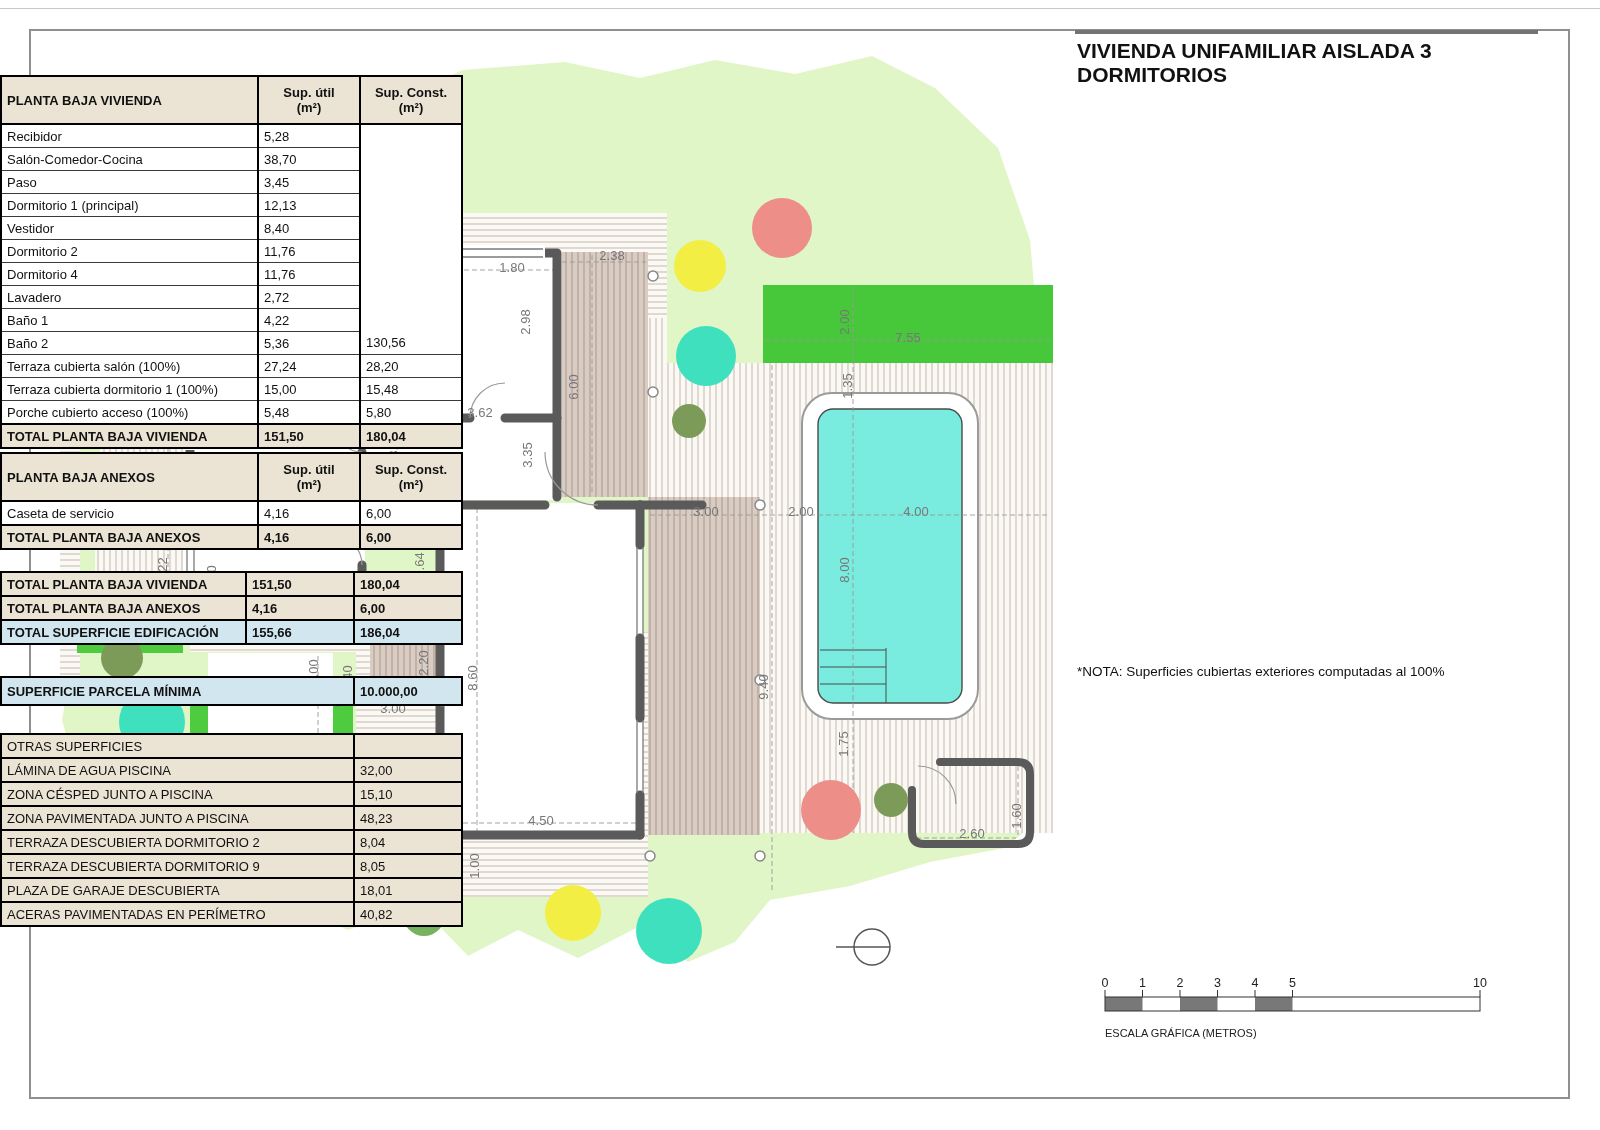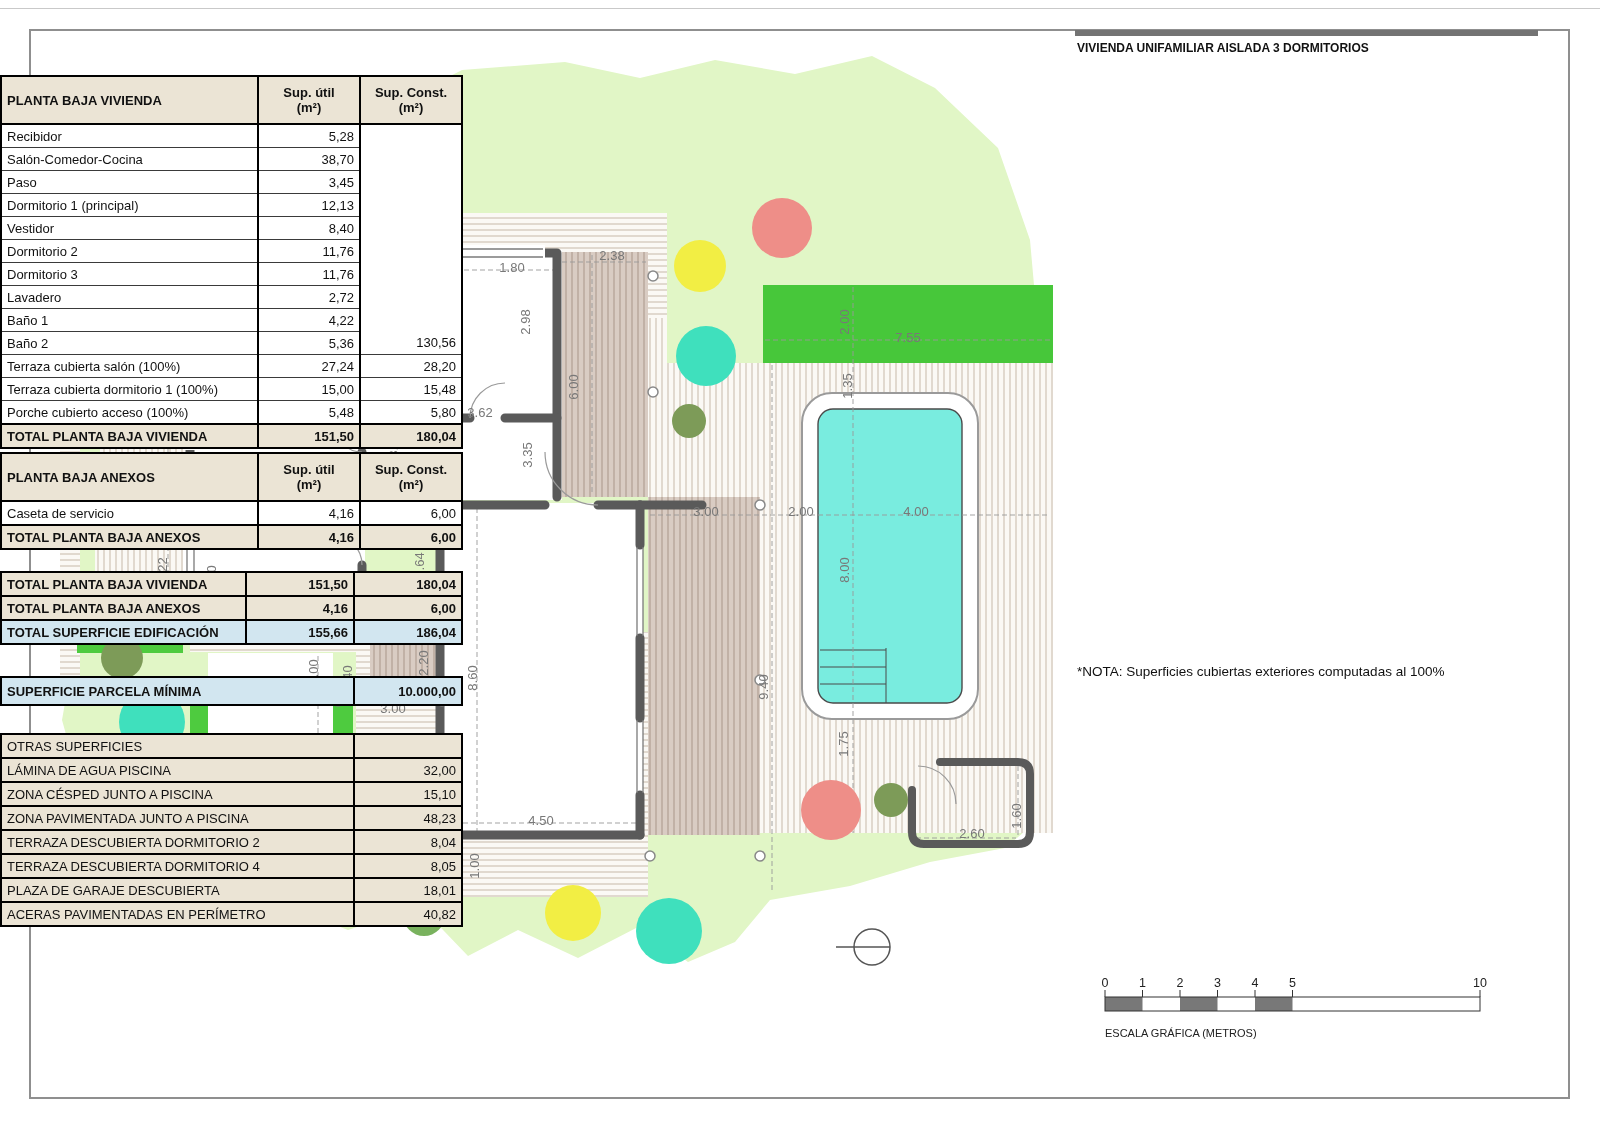--- a/index.html
+++ b/index.html
@@ -5,30 +5,30 @@
   html,body{margin:0;padding:0;background:#fff;}
   .stage{position:relative;width:1600px;height:1130px;background:#fff;overflow:hidden;
          font-family:"Liberation Sans",sans-serif;}
   .topline{position:absolute;left:0;top:8px;width:1600px;height:0;border-top:1px solid #c9c9c9;}
   .sheet{position:absolute;left:29px;top:29px;width:1541px;height:1070px;
          border:2px solid #8f8f8f;box-sizing:border-box;background:#fff;}
   svg text{font-family:"Liberation Sans",sans-serif;}
 
   
   .panel{position:absolute;left:1075px;top:30px;width:463px;}
-  .title{border-top:6px solid #737373;padding:5px 2px 0 2px;font-size:12px;font-weight:bold;color:#111;}
+  .title{border-top:4px solid #737373;padding:5px 2px 0 2px;font-size:21px;font-weight:bold;color:#111;}
   table{border-collapse:collapse;table-layout:fixed;width:463px;
         font-family:"Liberation Sans",sans-serif;font-size:13px;color:#111;
         position:absolute;left:0;background:#fff;}
   td,th{border:1px solid #3a3a3a;padding:1px 5px;height:20px;overflow:hidden;white-space:nowrap;
         font-weight:normal;text-align:left;}
   th{background:#ebe4d5;font-weight:bold;border-bottom:2px solid #000;}
   table{border:2px solid #000;}
   .c2,.c3{border-left:2px solid #000;width:96px;}
-  td.v{text-align:right;}
+  td.v{text-align:left;}
   th.hc{text-align:center;line-height:15px;padding:8px 2px;}
   .m{border-top:none;border-bottom:none;}
   .mb{border-top:none;}
   .tot td{border-top:2px solid #000;font-weight:bold;background:#ebe4d5;}
   .beige td{background:#ebe4d5;font-weight:bold;border:2px solid #000;}
   .blue td{background:#d2e6f0;font-weight:bold;border:2px solid #000;}
   .note{position:absolute;left:2px;font-size:13.5px;color:#111;white-space:nowrap;margin-top:16px;}
   .otras td{background:#ebe4d5;font-weight:normal;border:2px solid #000;margin-top:28px;}
 </style>
 </head>
@@ -287,21 +287,21 @@
           <td>Vestidor</td>
           <td class="c2 v">8,40</td>
           <td class="c3 v m"></td>
         </tr>
         <tr>
           <td>Dormitorio 2</td>
           <td class="c2 v">11,76</td>
           <td class="c3 v m"></td>
         </tr>
         <tr>
-          <td>Dormitorio 3</td>
+          <td>Dormitorio 4</td>
           <td class="c2 v">11,76</td>
           <td class="c3 v m"></td>
         </tr>
         <tr>
           <td>Lavadero</td>
           <td class="c2 v">2,72</td>
           <td class="c3 v m"></td>
         </tr>
         <tr>
           <td>Baño 1</td>
@@ -404,21 +404,21 @@
         </tr>
         <tr class="otras">
           <td colspan="2">ZONA PAVIMENTADA JUNTO A PISCINA</td>
           <td class="c3 v">48,23</td>
         </tr>
         <tr class="otras">
           <td colspan="2">TERRAZA DESCUBIERTA DORMITORIO 2</td>
           <td class="c3 v">8,04</td>
         </tr>
         <tr class="otras">
-          <td colspan="2">TERRAZA DESCUBIERTA DORMITORIO 4</td>
+          <td colspan="2">TERRAZA DESCUBIERTA DORMITORIO 9</td>
           <td class="c3 v">8,05</td>
         </tr>
         <tr class="otras">
           <td colspan="2">PLAZA DE GARAJE DESCUBIERTA</td>
           <td class="c3 v">18,01</td>
         </tr>
         <tr class="otras">
           <td colspan="2">ACERAS PAVIMENTADAS EN PERÍMETRO</td>
           <td class="c3 v">40,82</td>
         </tr>

